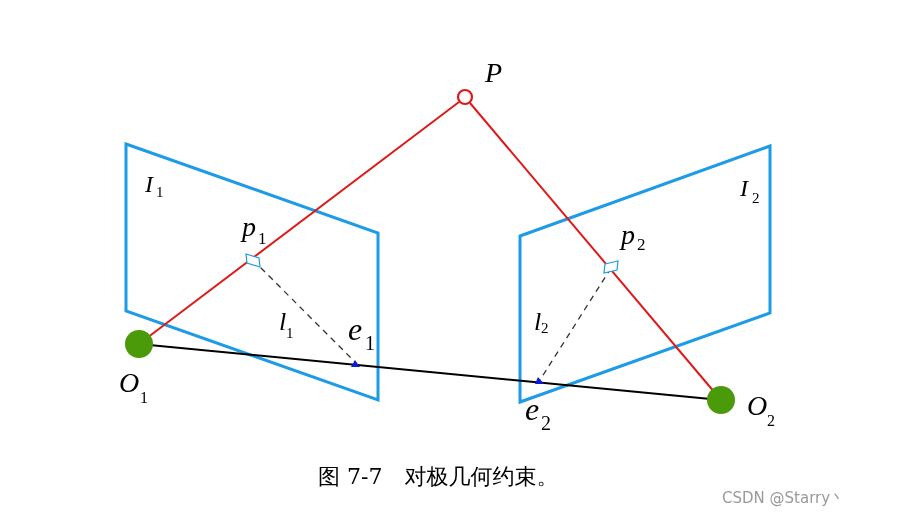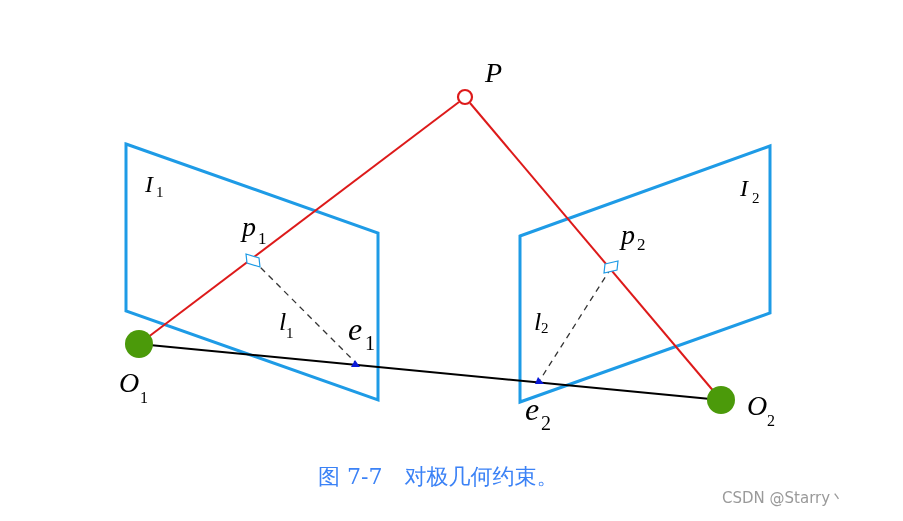--- a/index.html
+++ b/index.html
@@ -1,20 +1,20 @@
 <!DOCTYPE html>
 <html><head>
 <meta charset="utf-8">
 <style>
   html, body { margin:0; padding:0; background:#ffffff; }
   body { width:903px; height:521px; position:relative; overflow:hidden; font-family:"DejaVu Serif", serif; }
   svg { position:absolute; left:0; top:0; }
   .lbl { font-family:"Liberation Serif", "DejaVu Serif", serif; font-style:italic; fill:#000; }
   .sub { font-family:"Liberation Serif", "DejaVu Serif", serif; font-style:normal; fill:#000; }
-  .caption { position:absolute; left:318px; top:462px; font-family:"DejaVu Serif", serif; font-size:22px; color:#3b82f6; white-space:pre; }
+  .caption { position:absolute; left:318px; top:462px; font-family:"DejaVu Serif", serif; font-size:22px; color:#000000; white-space:pre; }
   .wm { position:absolute; left:722px; top:489px; font-family:"DejaVu Sans", sans-serif; font-size:15px; color:#9a9a9a; }
 </style>
 </head>
 <body>
 
 <svg width="903" height="521" viewBox="0 0 903 521">
 
   <polygon points="126,144 378,233 378,400 126,311" fill="none" stroke="#1e9be6" stroke-width="3"></polygon>
 
   <polygon points="520,236 770,146 770,313 520,402" fill="none" stroke="#1e9be6" stroke-width="3"></polygon>

